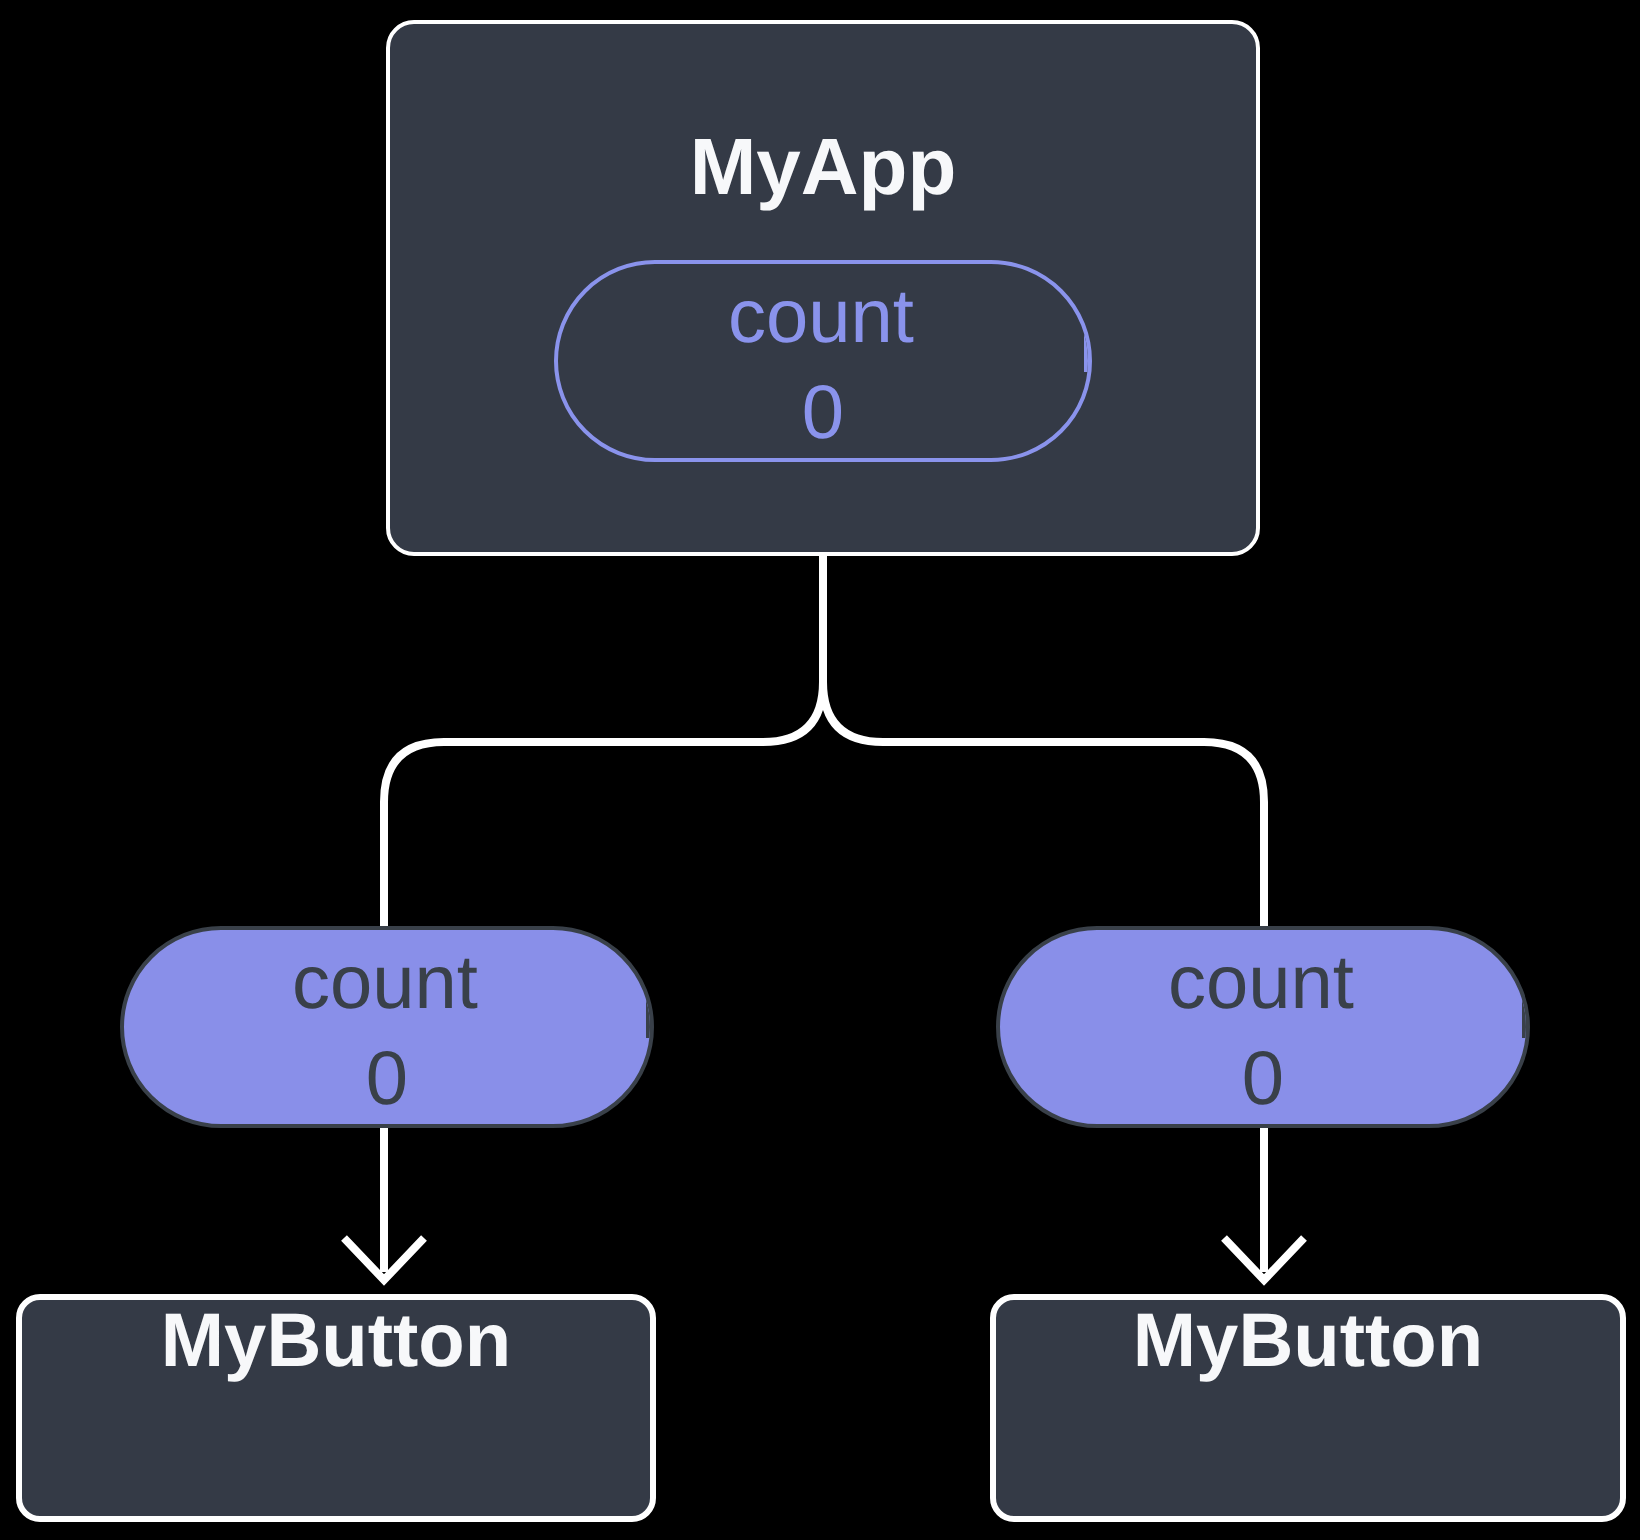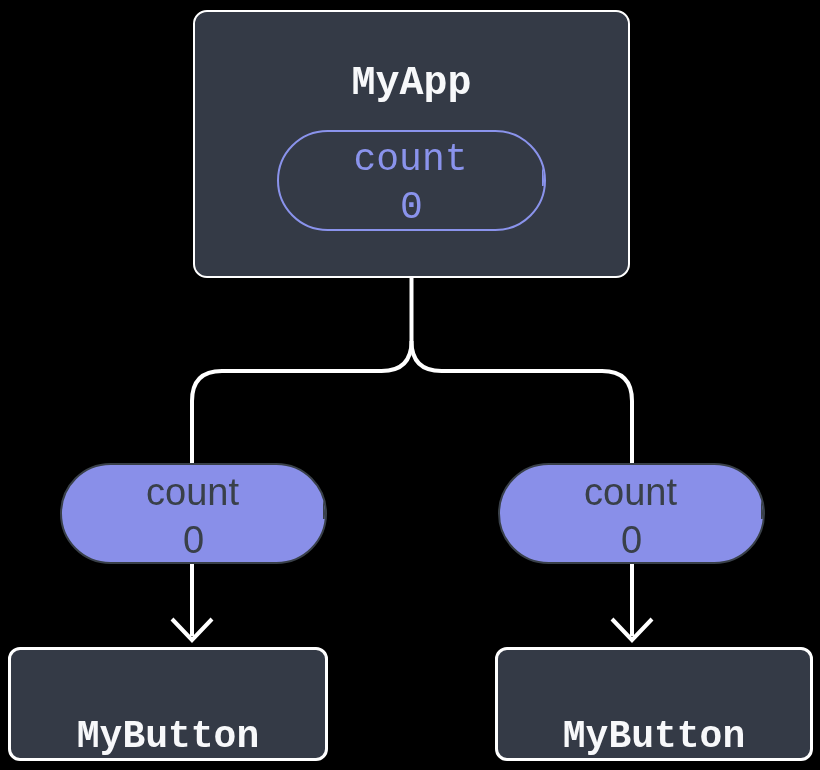--- a/index.html
+++ b/index.html
@@ -18,36 +18,36 @@
     font-family:"Liberation Sans", sans-serif;
     width:820px;height:770px;position:relative;overflow:hidden;
   }
   .stage{position:absolute;inset:0;width:820px;height:770px;}
   svg.wires{position:absolute;left:0;top:0;z-index:1;}
 
   .node{
     position:absolute;z-index:2;
     background:var(--node_fill);
     color:var(--node_text);
-    display:flex;flex-direction:column;align-items:center;font-family:Liberation Mono, monospace;
+    display:flex;flex-direction:column;align-items:center;
   }
   .root-node{
     left:193px;top:10px;width:437px;height:268px;
     border:2px solid var(--node_border);
     border-radius:14px;
   }
   .root-title{
     margin-top:48px;
     font-size:40px;line-height:48px;font-weight:600;
     color:var(--node_text);
   }
   .leaf-node{
     border:3px solid var(--node_border);
     border-radius:12px;
-    align-items:center;justify-content:flex-end;
+    align-items:center;justify-content:flex-start;
   }
   .leaf-title{
     font-size:38px;font-weight:600;color:var(--node_text);
   }
   #leaf-left{left:8px;top:647px;width:320px;height:114px;}
   #leaf-right{left:495px;top:647px;width:318px;height:114px;}
 
   .pill{
     display:flex;align-items:stretch;
     border-radius:999px;overflow:hidden;

